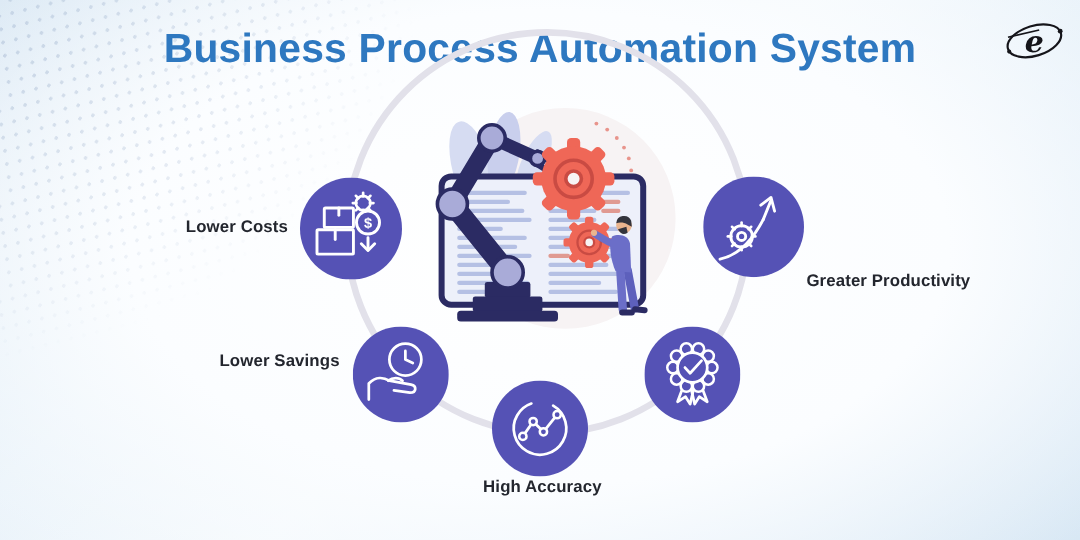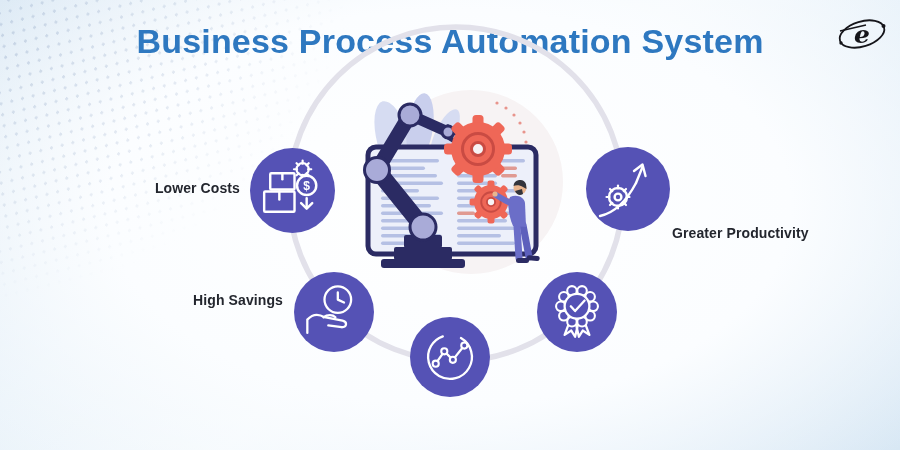--- a/index.html
+++ b/index.html
@@ -258,16 +258,17 @@
       <circle cx="42" cy="42" r="23" stroke-dasharray="124 21" transform="rotate(-60 42 42)"></circle>
       <polyline points="27,49 36,36 45,45 57,30"></polyline>
     </g>
     <circle class="icon-dot" cx="27" cy="49" r="3.2"></circle>
     <circle class="icon-dot" cx="36" cy="36" r="3.2"></circle>
     <circle class="icon-dot" cx="45" cy="45" r="3.2"></circle>
     <circle class="icon-dot" cx="57" cy="30" r="3.2"></circle>
   </svg>
 
   <div class="benefit-label lbl-lower">Lower Costs</div>
-  <div class="benefit-label lbl-time">High Savings</div>
+  <div class="benefit-label lbl-time">Lower Savings</div>
+  <div class="benefit-label lbl-high">High Accuracy</div>
   <div class="benefit-label lbl-greater">Greater Productivity</div>
 
 </div>
 
 </body></html>

